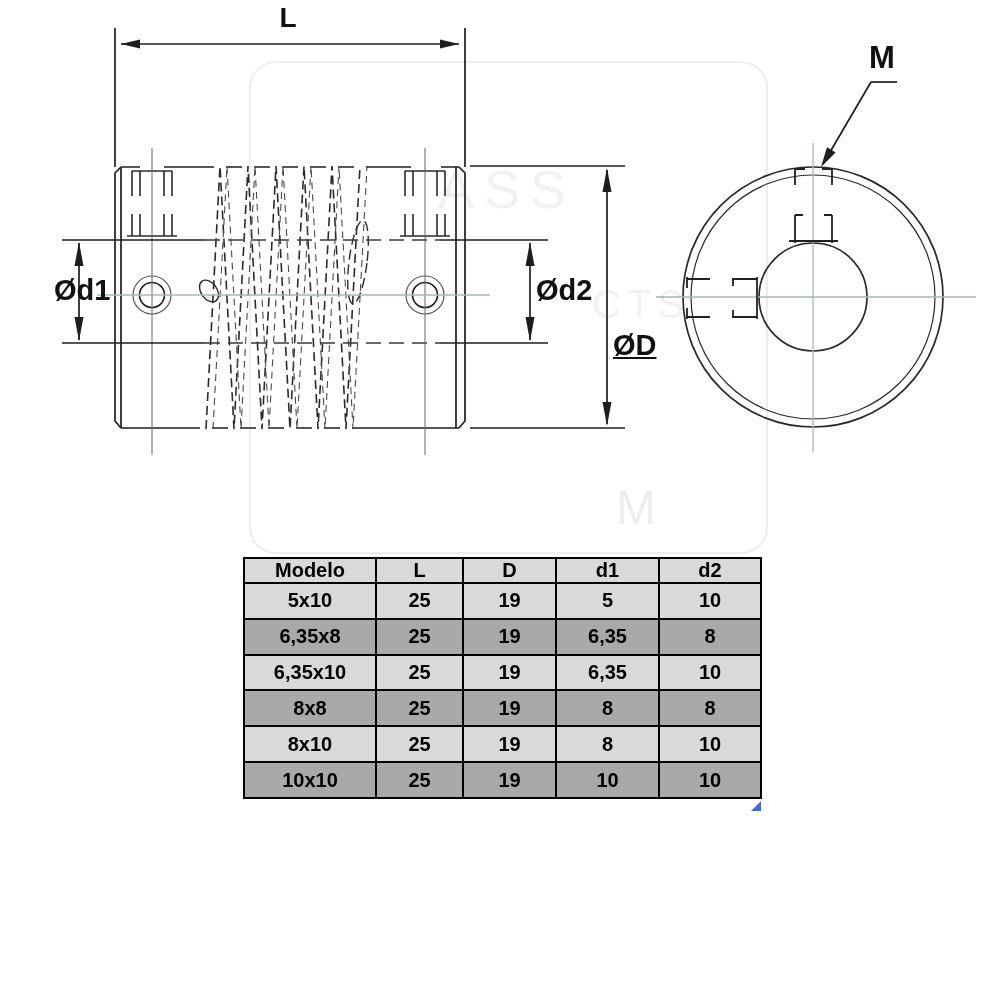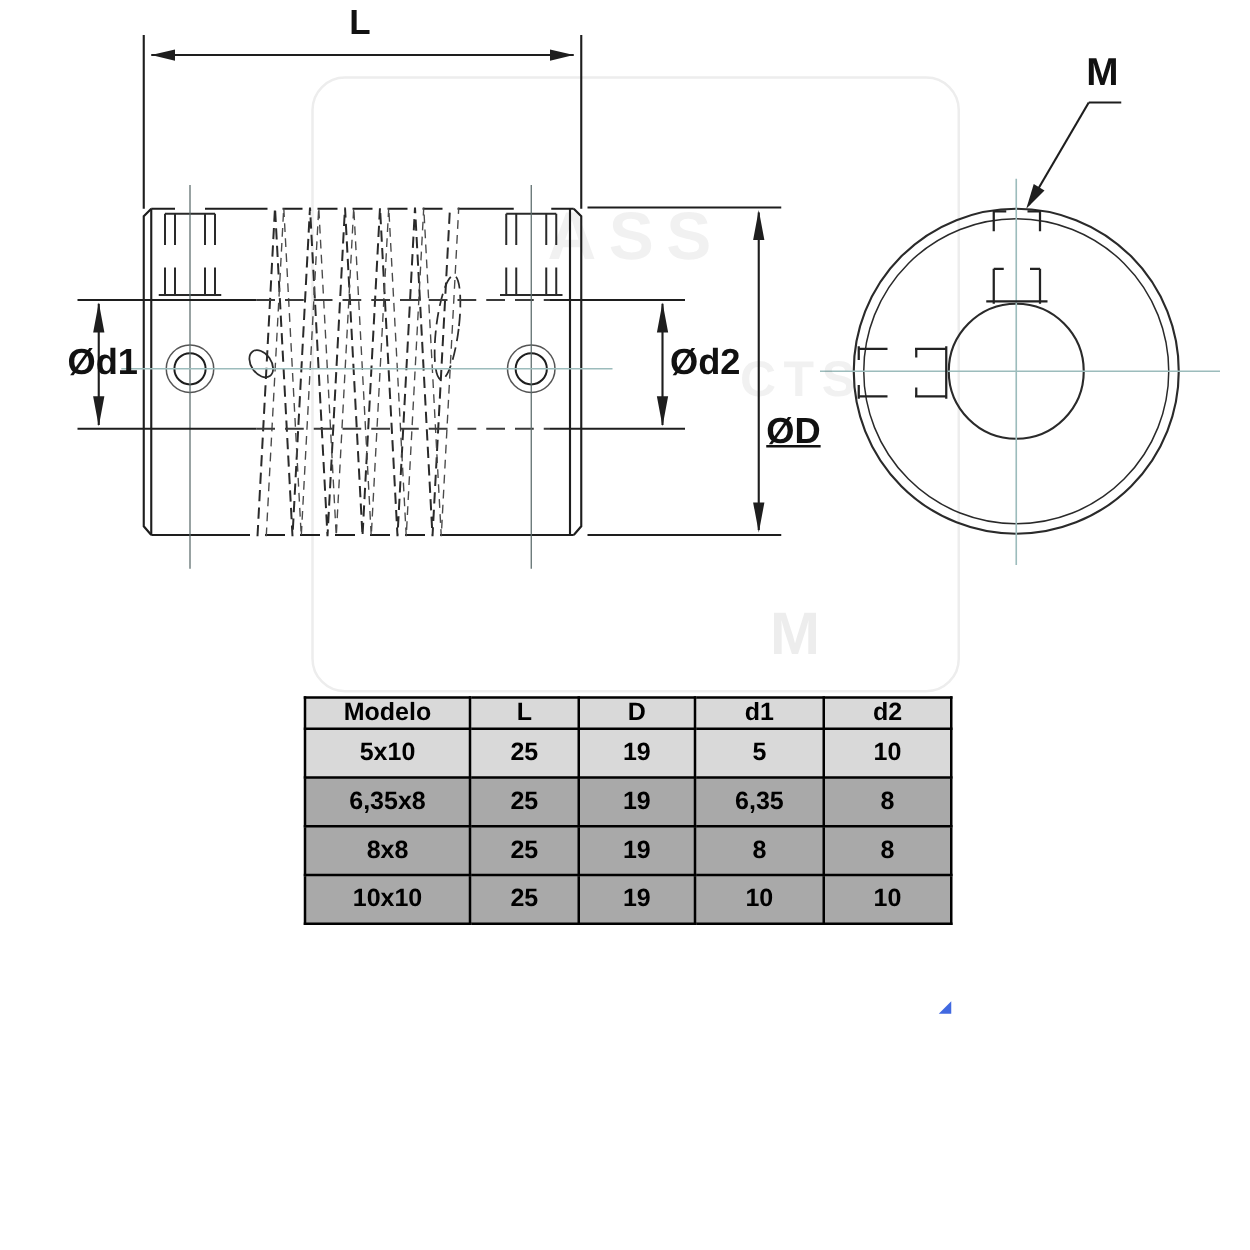--- a/index.html
+++ b/index.html
@@ -5,25 +5,25 @@
   html,body{margin:0;padding:0;background:#ffffff;}
   #stage{position:relative;width:1000px;height:1000px;background:#ffffff;overflow:hidden;
          font-family:"Liberation Sans",sans-serif;}
   svg{position:absolute;left:0;top:0;}
   .dim-label{position:absolute;font-weight:bold;color:#111;white-space:nowrap;}
   .lbl-L{left:272px;top:2px;font-size:28px;width:32px;text-align:center;}
   .lbl-d1{left:10px;top:274px;font-size:29px;margin-left:44px;}
   .lbl-d2{left:536px;top:274px;font-size:29px;text-align:right;}
   .lbl-D{left:613px;top:329px;font-size:29px;text-decoration:underline;}
   .lbl-M{left:869px;top:40px;font-size:31px;}
-  .wm{position:absolute;font-weight:bold;color:rgba(60,60,60,0.07);user-select:none;}
+  .wm{position:absolute;font-weight:normal;color:rgba(60,60,60,0.07);user-select:none;}
   .wm1{left:438px;top:158px;font-size:54px;letter-spacing:10px;}
   .wm2{left:592px;top:282px;font-size:40px;letter-spacing:6px;text-align:center;}
   .wm3{left:616px;top:480px;font-size:48px;color:rgba(60,60,60,0.09);}
-  table.spec{position:absolute;left:243px;top:557px;width:517px;height:183px;
+  table.spec{position:absolute;left:243px;top:557px;width:517px;height:242px;
              border-collapse:collapse;table-layout:fixed;border-radius:13px;}
   table.spec th,table.spec td{border:2px solid #000;text-align:center;vertical-align:middle;
              font-weight:bold;font-size:20px;padding:0;color:#000;
              font-family:"Liberation Sans",sans-serif;}
   table.spec th{background:#d9d9d9;}
   table.spec tr.row-dark td{background:#a9a9a9;}
   table.spec tr.row-light td{background:#d9d9d9;margin-left:32px;}
   .resize-handle{position:absolute;left:751px;top:801px;width:0;height:0;
              border-bottom:10px solid #4169e1;border-left:10px solid transparent;}
 </style>
@@ -187,27 +187,41 @@
           <td>5</td>
           <td>10</td>
         </tr>
         <tr class="row-dark">
           <td>6,35x8</td>
           <td>25</td>
           <td>19</td>
           <td>6,35</td>
           <td>8</td>
         </tr>
+        <tr class="row-light">
+          <td>6,35x10</td>
+          <td>25</td>
+          <td>19</td>
+          <td>6,35</td>
+          <td>10</td>
+        </tr>
         <tr class="row-dark">
           <td>8x8</td>
           <td>25</td>
           <td>19</td>
           <td>8</td>
           <td>8</td>
         </tr>
+        <tr class="row-light">
+          <td>8x10</td>
+          <td>25</td>
+          <td>19</td>
+          <td>8</td>
+          <td>10</td>
+        </tr>
         <tr class="row-dark">
           <td>10x10</td>
           <td>25</td>
           <td>19</td>
           <td>10</td>
           <td>10</td>
         </tr>
       </tbody>
   </table>
 

